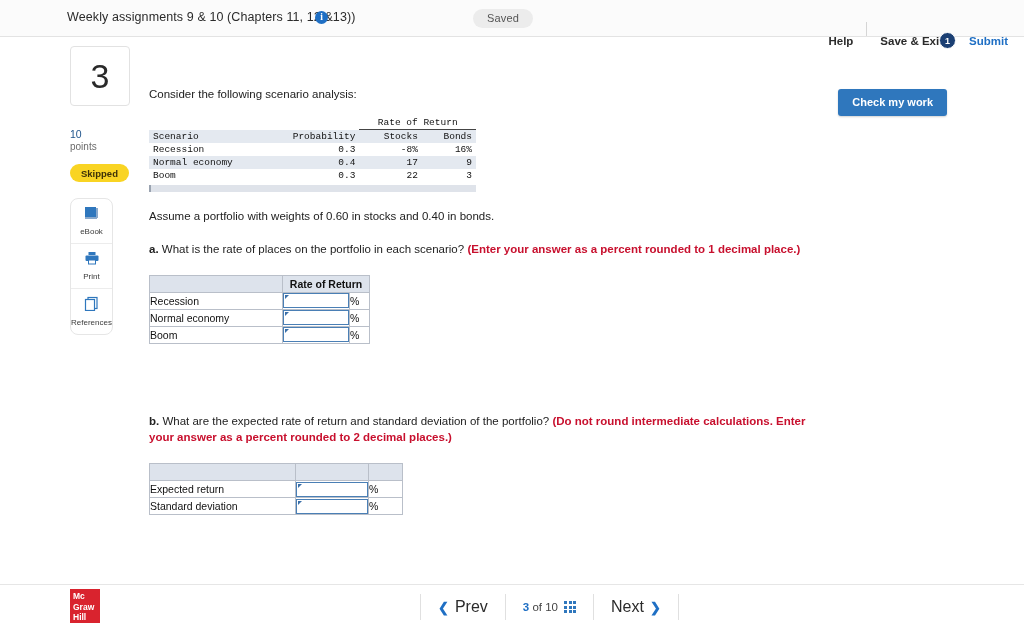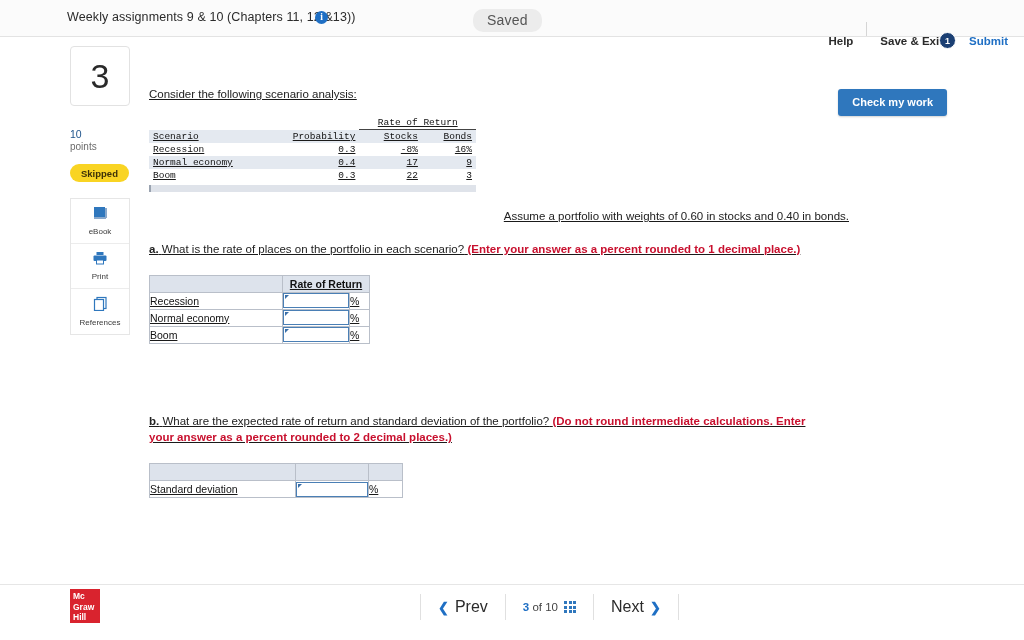--- a/index.html
+++ b/index.html
@@ -30,21 +30,21 @@
     width: 13px; height: 13px; border-radius: 50%;
     background: #1f6fc4; color: #fff;
     font-size: 9.5px; font-weight: bold; font-family: "Liberation Serif", serif;
     display: flex; align-items: center; justify-content: center;
     line-height: 1;
   }
   .saved-pill {
     position: absolute; left: 473px; top: 9px;
     padding: 3px 14px 4px; border-radius: 10px;
     background: #ececec; color: #555;
-    font-size: 14px; letter-spacing: .2px;
+    font-size: 11px; letter-spacing: .2px;
   }
   .header-links {
     position: absolute; right: 16px; top: 11px;
     display: flex; align-items: center; gap: 0;
     font-size: 11.5px; font-weight: bold;
   }
   .header-links .hl { padding: 0 13px; color: #2b2b2b; cursor: pointer; white-space: nowrap; margin-top: 24px;}
   .header-links .hl.submit { color: #1f6fc4; padding-right: 0; }
   .header-links .divider { width: 1px; height: 14px; background: #d5d5d5; }
 
@@ -76,47 +76,47 @@
     font-size: 34px; color: #2a2a2a; font-family: "Liberation Sans", sans-serif;
   }
   .points { margin-top: 22px; font-size: 10.5px; color: #20558c; line-height: 1.25;}
   .points .unit { color: #6b6b6b; font-size: 10px; display:block; }
   .skipped {
     margin-top: 10px; display: inline-block;
     background: #f9d423; color: #3d3208;
     font-size: 9.5px; font-weight: bold;
     padding: 4px 11px 3px; border-radius: 10px;
   }
-  .tool-stack { margin-top: 16px; width: 60px; border: 1px solid #e6e6e6; border-radius: 0; background:#fff;}
+  .tool-stack { margin-top: 16px; width: 43px; border: 1px solid #e6e6e6; border-radius: 8px; background:#fff;}
   .tool {
     height: 45px; border-bottom: 1px solid #ececec;
     display: flex; flex-direction: column; align-items: center; justify-content: center;
     gap: 3px; cursor: pointer;
   }
   .tool:last-child { border-bottom: none; }
   .tool-label { font-size: 8px; color: #3b3b3b; }
 
   
-  .main { position: absolute; left: 149px; top: 46px; width: 700px; text-decoration: underline; }
+  .main { position: absolute; left: 149px; top: 46px; width: 700px; }
   .intro { font-size: 11.5px; color: #222; margin-top: 42px; }
 
   
   .mono-wrap { margin-top: 16px; width: 327px; position: relative; }
   table.mono {
     border-collapse: collapse; width: 327px;
     font-family: "Liberation Mono", "DejaVu Sans Mono", monospace;
     font-size: 9.5px; color: #111;
   }
   table.mono td, table.mono th { padding: 1px 4px; font-weight: normal; text-align: right; white-space: nowrap;}
   table.mono td.lbl, table.mono th.lbl { text-align: left; }
   .ror-span { border-bottom: 1px solid #444; text-align: center !important; }
   tr.shade td, tr.shade th { background: #e4e9f0; }
   .mono-scroll { margin-top: 3px; height: 7px; background: #dfe3ea; border-left: 2px solid #9aa3b0; }
 
-  .assume { margin-top: 18px; font-size: 11.5px; color: #222; text-align: right; }
+  .assume { margin-top: 18px; font-size: 11.5px; color: #222; }
   .qline { margin-top: 19px; font-size: 11.5px; color: #222; line-height: 1.45; max-width: 665px;}
   .qline b.lead { font-weight: bold; }
   .qline .red { color: #c8102e; font-weight: bold; }
 
   
   table.ans { border-collapse: collapse; margin-top: 17px; font-size: 10.5px; }
   table.ans td, table.ans th {
     border: 1px solid #b9bfc9; padding: 0; height: 17px;
     font-weight: normal; color: #111;
   }
@@ -310,20 +310,27 @@
     </div>
 
     <table class="ans ansb">
       <tbody>
           <tr>
         <th class="blank"></th>
         <th class="blank"></th>
         <th class="blank"></th>
       </tr>
       <tr>
+        <td class="rowlabel">Expected return</td>
+        <td class="inputcell">
+          <span class="inp"></span>
+        </td>
+        <td class="pct">%</td>
+      </tr>
+      <tr>
         <td class="rowlabel">Standard deviation</td>
         <td class="inputcell">
           <span class="inp"></span>
         </td>
         <td class="pct">%</td>
       </tr>
     </tbody>
       </table>
 
   </div>

